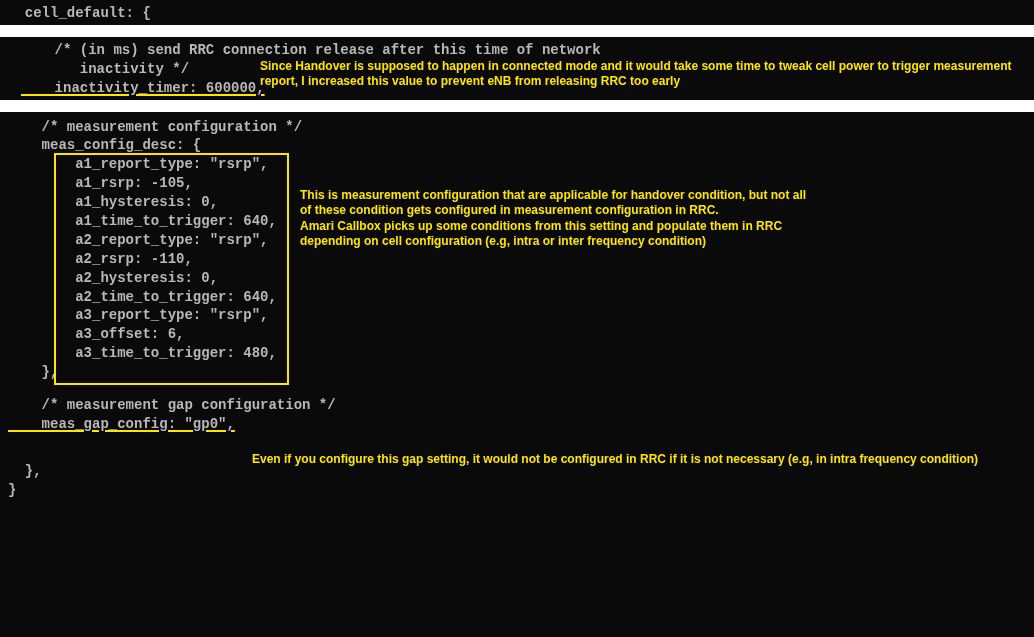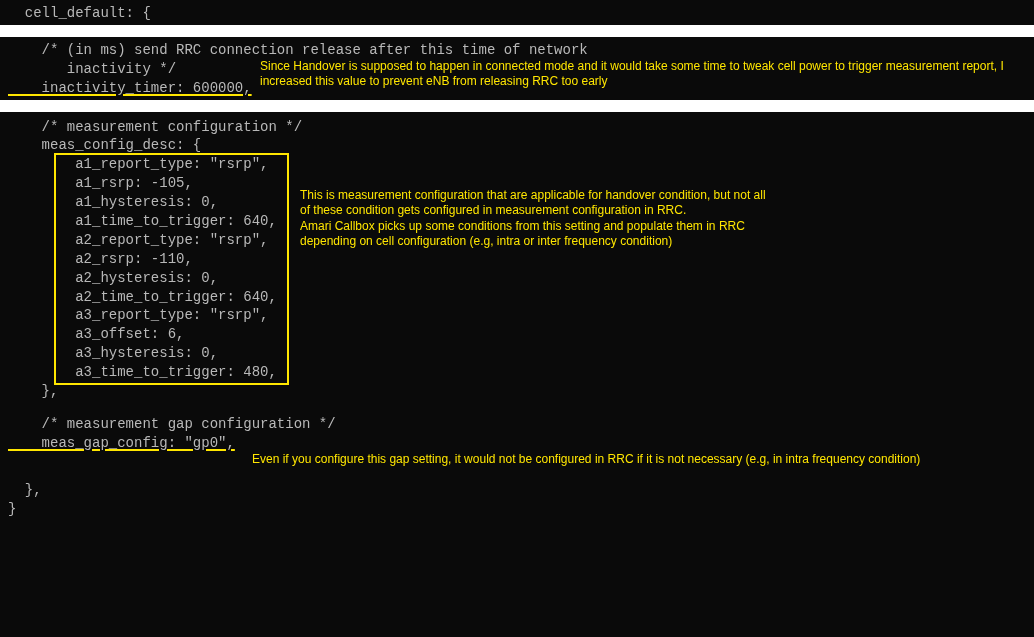--- a/index.html
+++ b/index.html
@@ -1,18 +1,19 @@
 <!DOCTYPE html>
 <html><head>
   <meta charset="utf-8">
   <style>
     * {
       margin: 0;
       padding: 0;
       box-sizing: border-box;
+      font-weight: bold;
     }
     body {
       background: #0a0a0a;
       font-family: "Consolas", "Courier New", monospace;
       font-size: 14px;
       width: 1034px;
       height: 637px;
       color: #b8b8b8;
       overflow: hidden;
     }
@@ -42,21 +43,21 @@
     }
     .box-outline {
       border: 2px solid #ffe600;
       position: absolute;
       pointer-events: none;
     }
     .section1 {
       padding: 4px 8px 2px 8px;
     }
     .section2 {
-      padding: 4px 8px 2px 8px;
+      padding: 4px 8px 2px 21px;
       position: relative;
       border-radius: 6px;
     }
     .section3 {
       padding: 6px 1px 2px 8px;
       position: relative;
     }
     .rel-container {
       position: relative;
     }
@@ -85,21 +86,20 @@
   <div class="code-line">        a1_report_type: "rsrp",</div>
   <div class="code-line">        a1_rsrp: -105,</div>
   <div class="code-line">        a1_hysteresis: 0,</div>
   <div class="code-line">        a1_time_to_trigger: 640,</div>
   <div class="code-line">        a2_report_type: "rsrp",</div>
   <div class="code-line">        a2_rsrp: -110,</div>
   <div class="code-line">        a2_hysteresis: 0,</div>
   <div class="code-line">        a2_time_to_trigger: 640,</div>
   <div class="code-line">        a3_report_type: "rsrp",</div>
   <div class="code-line">        a3_offset: 6,</div>
-  <div class="code-line">        a3_hysteresis: 0,</div>
   <div class="code-line">        a3_time_to_trigger: 480,</div>
   <div class="code-line">    },</div>
 
   <div class="box-outline" style="left:54px; top:41px; width:235px; height:232px;"></div>
 
   <div class="annotation" style="left:300px; top:76px; width:700px; white-space:pre-line;">This is measurement configuration that are applicable for handover condition, but not all
 of these condition gets configured in measurement configuration in RRC.
 Amari Callbox picks up some conditions from this setting and populate them in RRC
 depending on cell configuration (e.g, intra or inter frequency condition)</div>
 

